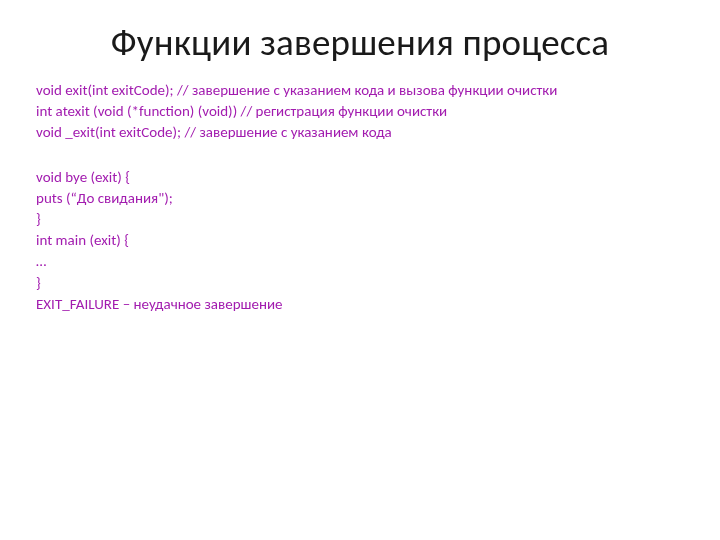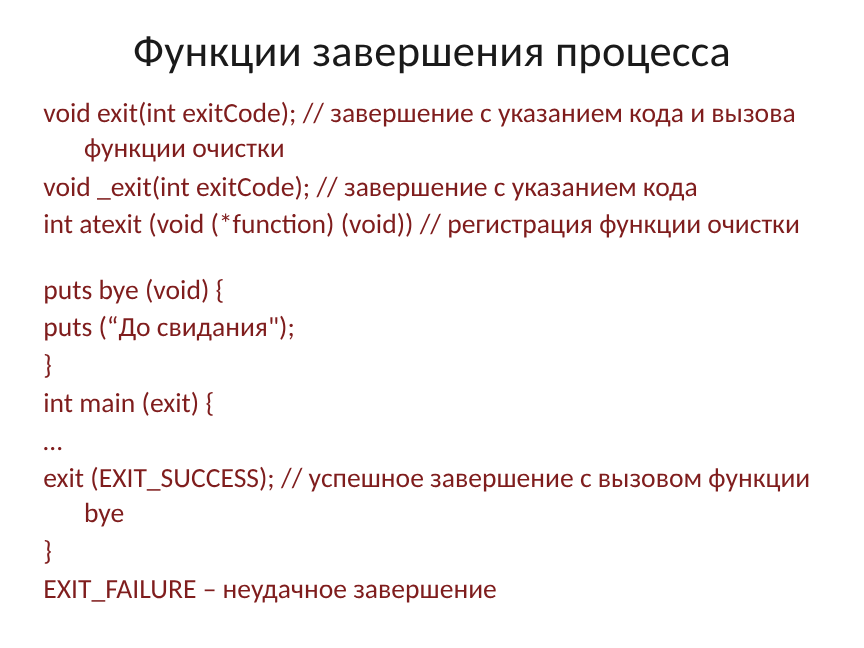--- a/index.html
+++ b/index.html
@@ -19,47 +19,46 @@
   }
   .title {
     font-size: 37px;
     font-weight: 400;
     text-align: center;
     margin: 6px 0 16px 0;
     color: #1a1a1a;
     letter-spacing: 0.2px;
   }
   .body {
-    font-size: 23px;
+    font-size: 15px;
     line-height: 1.28;
-    color: #7f1d1d;
+    color: #a21caf;
   }
   .body p {
     margin: 0 0 2px 0;
   }
   .indent {
     padding-left: 34px;
     text-indent: -34px;
   }
   .spacer {
     height: 23px;
   }
 </style>
 </head>
 <body>
 
 <div class="slide">
   <h1 class="title">Функции завершения процесса</h1>
   <div class="body">
     <p class="indent">void exit(int exitCode); // завершение с указанием кода и вызова функции очистки</p>
+    <p>int  atexit (void (*function) (void)) // регистрация функции очистки</p>
     <p>void _exit(int exitCode); // завершение с указанием кода</p>
-    <p>int  atexit (void (*function) (void)) // регистрация функции очистки</p>
     <div class="spacer"></div>
-    <p>puts bye (void) {</p>
+    <p>void bye (exit) {</p>
     <p>puts (“До свидания");</p>
     <p>}</p>
     <p>int main (exit) {</p>
     <p>…</p>
-    <p class="indent">exit (EXIT_SUCCESS); // успешное завершение с вызовом функции bye</p>
     <p>}</p>
     <p>EXIT_FAILURE – неудачное завершение</p>
   </div>
 </div>
 
 </body></html>

